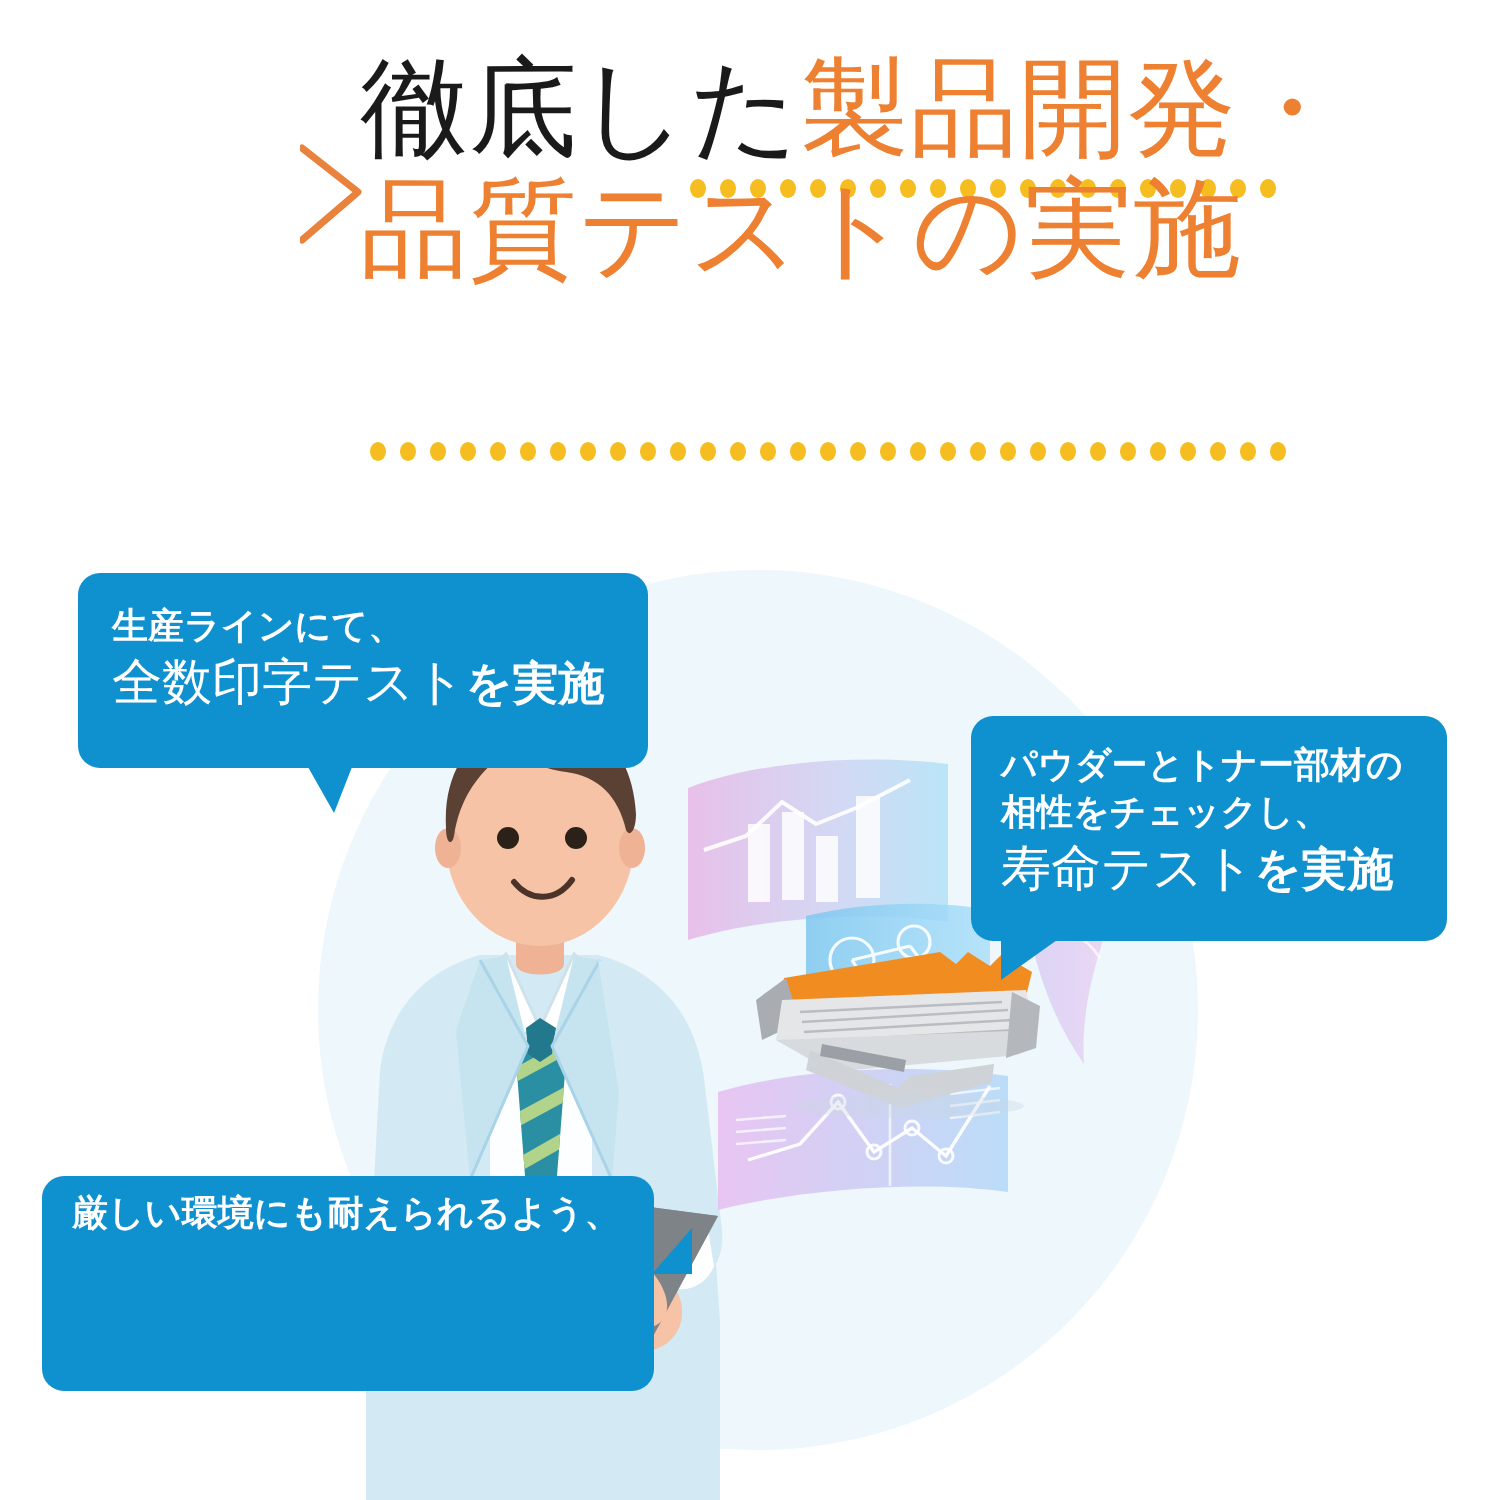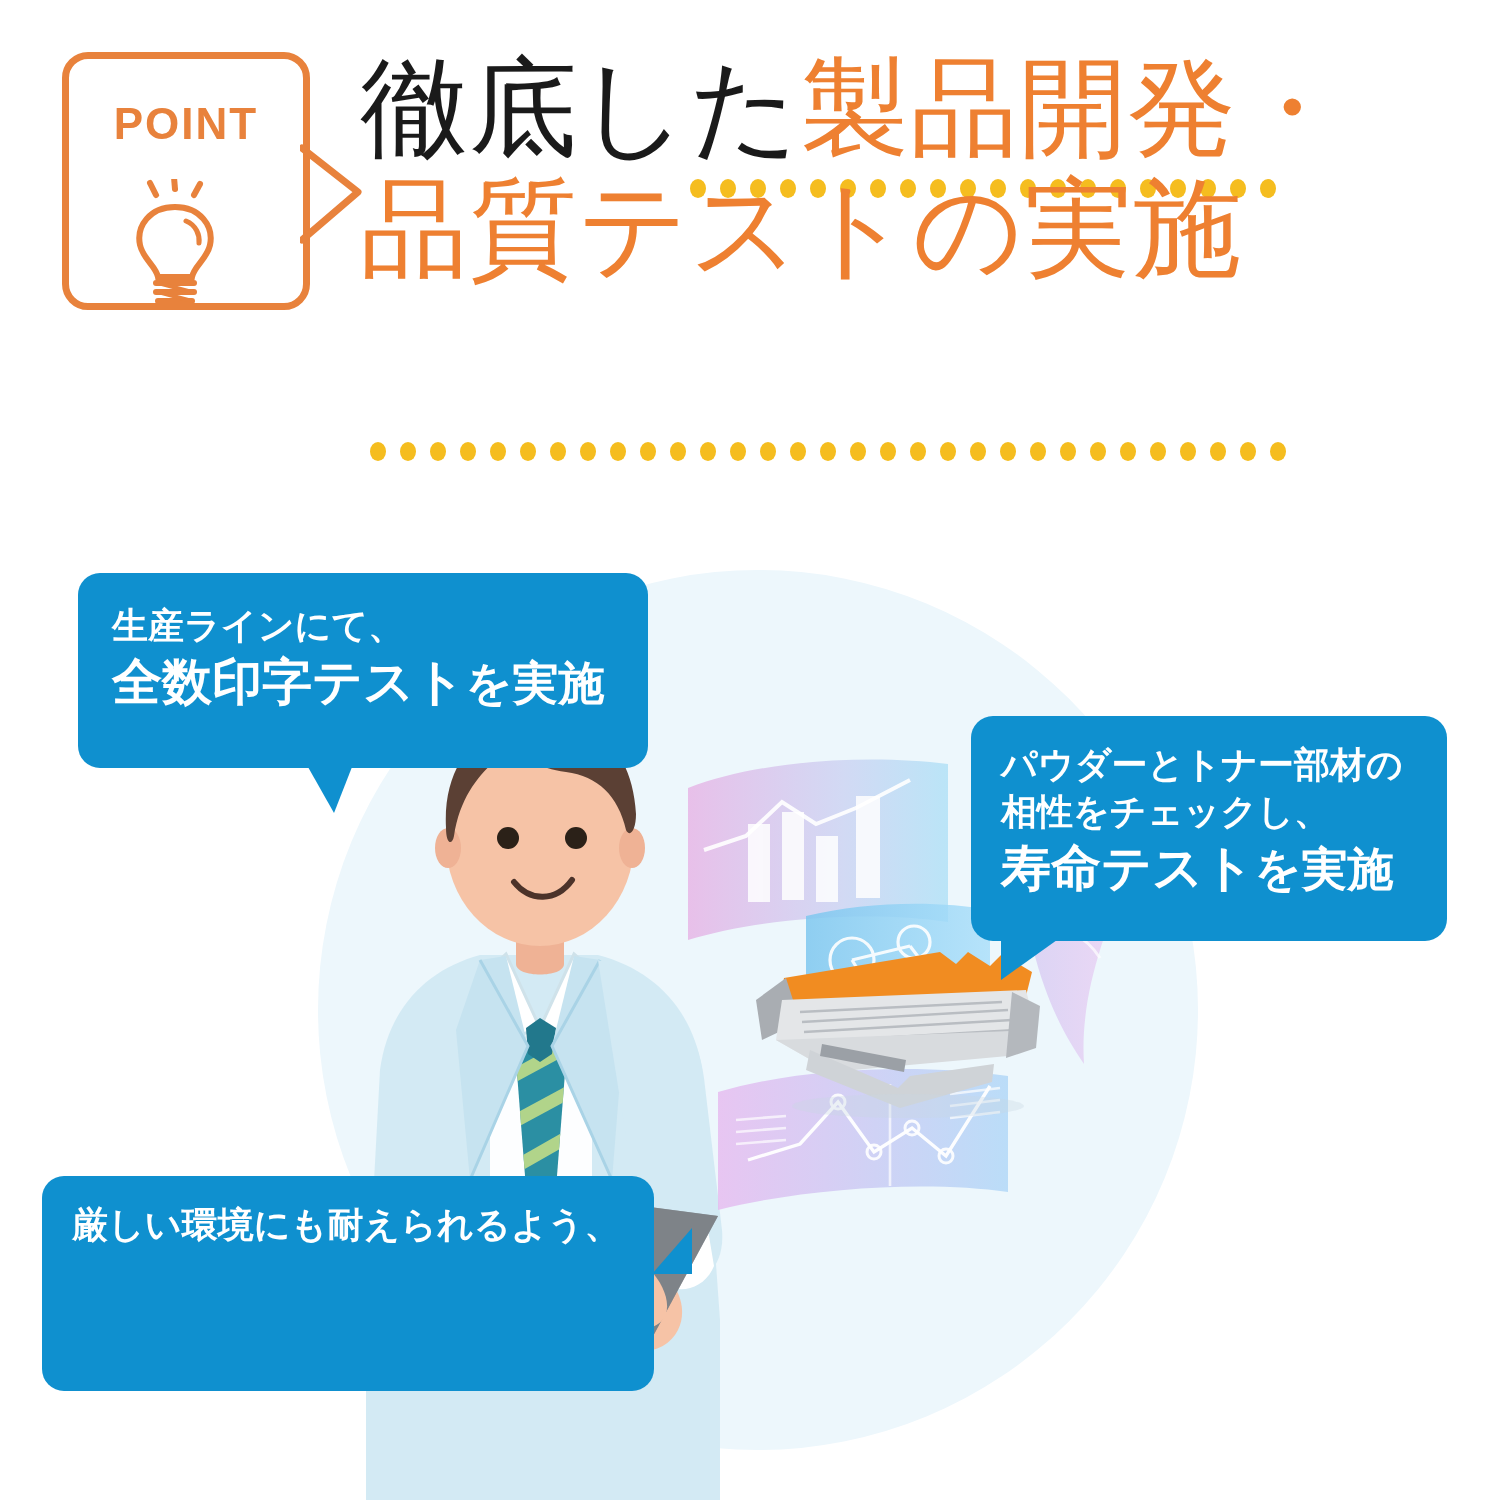--- a/index.html
+++ b/index.html
@@ -109,21 +109,21 @@
   .bubble {
     position: absolute;
     background: #0f90cf;
     border-radius: 22px;
     color: #ffffff;
     z-index: 5;
     padding: 30px 34px;
   }
   .bubble .ln { white-space: nowrap; line-height: 1.30; }
   .t-reg  { font-size: 36px; font-weight: bold; }
-  .t-big  { font-size: 50px; font-weight: bold; letter-spacing: 0px; }
+  .t-big  { font-size: 50px; font-weight: normal; letter-spacing: 0px; }
   .t-mid  { font-size: 46px; font-weight: bold; }
 
   .tail {
     position: absolute;
     width: 0; height: 0;
     border-style: solid;
   }
 
   #bubble-1 { left: 78px;  top: 33px;  width: 570px; height: 195px; }
   #bubble-1 .tail {
@@ -132,21 +132,21 @@
     border-color: #0f90cf transparent transparent transparent;
   }
 
   #bubble-2 { left: 963px; top: 176px; width: 476px; height: 225px; padding: 26px 30px; margin-left: 8px; }
   #bubble-2 .tail {
     left: 30px; top: 224px;
     border-width: 40px 56px 0 0;
     border-color: #0f90cf transparent transparent transparent;
   }
 
-  #bubble-3 { left: 42px;  top: 636px; width: 612px; height: 215px; padding: 26px 30px; }
+  #bubble-3 { left: 42px;  top: 636px; width: 612px; height: 215px; padding: 14px 30px; }
   #bubble-3 .tail {
     left: 610px; top: 52px;
     border-width: 0 0 46px 40px;
     border-color: transparent transparent #0f90cf transparent;
   }
 
   #bubble-4 { left: 722px; top: 684px; width: 736px; height: 256px; padding: 26px 32px; }
   #bubble-4 .tail {
     left: 440px; top: -44px;
     border-width: 0 28px 46px 22px;
@@ -156,39 +156,20 @@
   
   #character { position: absolute; left: 330px; top: 170px; }
   #panels { position: absolute; left: 660px; top: 200px; }
   #cartridge { position: absolute; left: 740px; top: 390px; }
 </style>
 </head>
 <body>
 
 <div id="stage">
 
-  <div id="point-badge">
-    <div id="point-label">POINT</div>
-    <div id="bulb-icon">
-      <svg width="120" height="130" viewBox="0 0 120 130">
-        <g stroke="#e8823c" stroke-width="6" fill="none" stroke-linecap="round">
-          <line x1="30" y1="16" x2="24" y2="4"></line>
-          <line x1="49" y1="10" x2="48" y2="-2"></line>
-          <line x1="68" y1="16" x2="74" y2="5"></line>
-          <path d="M49 28 C24 28 10 47 14 66 C17 80 30 87 32 98 L66 98 C68 87 81 80 84 66 C88 47 74 28 49 28 Z"></path>
-          <path d="M60 42 C70 46 74 56 73 64" stroke-width="5"></path>
-          <line x1="30" y1="104" x2="68" y2="104"></line>
-          <line x1="30" y1="113" x2="68" y2="113"></line>
-          <line x1="32" y1="122" x2="66" y2="122"></line>
-          <path d="M32 104 L66 113" stroke-width="4"></path>
-          <path d="M32 113 L66 122" stroke-width="4"></path>
-        </g>
-      </svg>
-    </div>
-  </div>
   <div id="badge-tail">
     <svg width="70" height="110" viewBox="0 0 70 110">
       <path d="M2 8 L58 52 L2 100" fill="none" stroke="#e8823c" stroke-width="7" stroke-linejoin="round" stroke-linecap="round"></path>
     </svg>
   </div>
 
   <div id="heading">
     <div class="head-line">
       <span class="hl-black">徹底した</span><span class="hl-orange">製品開発・</span>
       <span class="dotrow" id="dotrow1">

